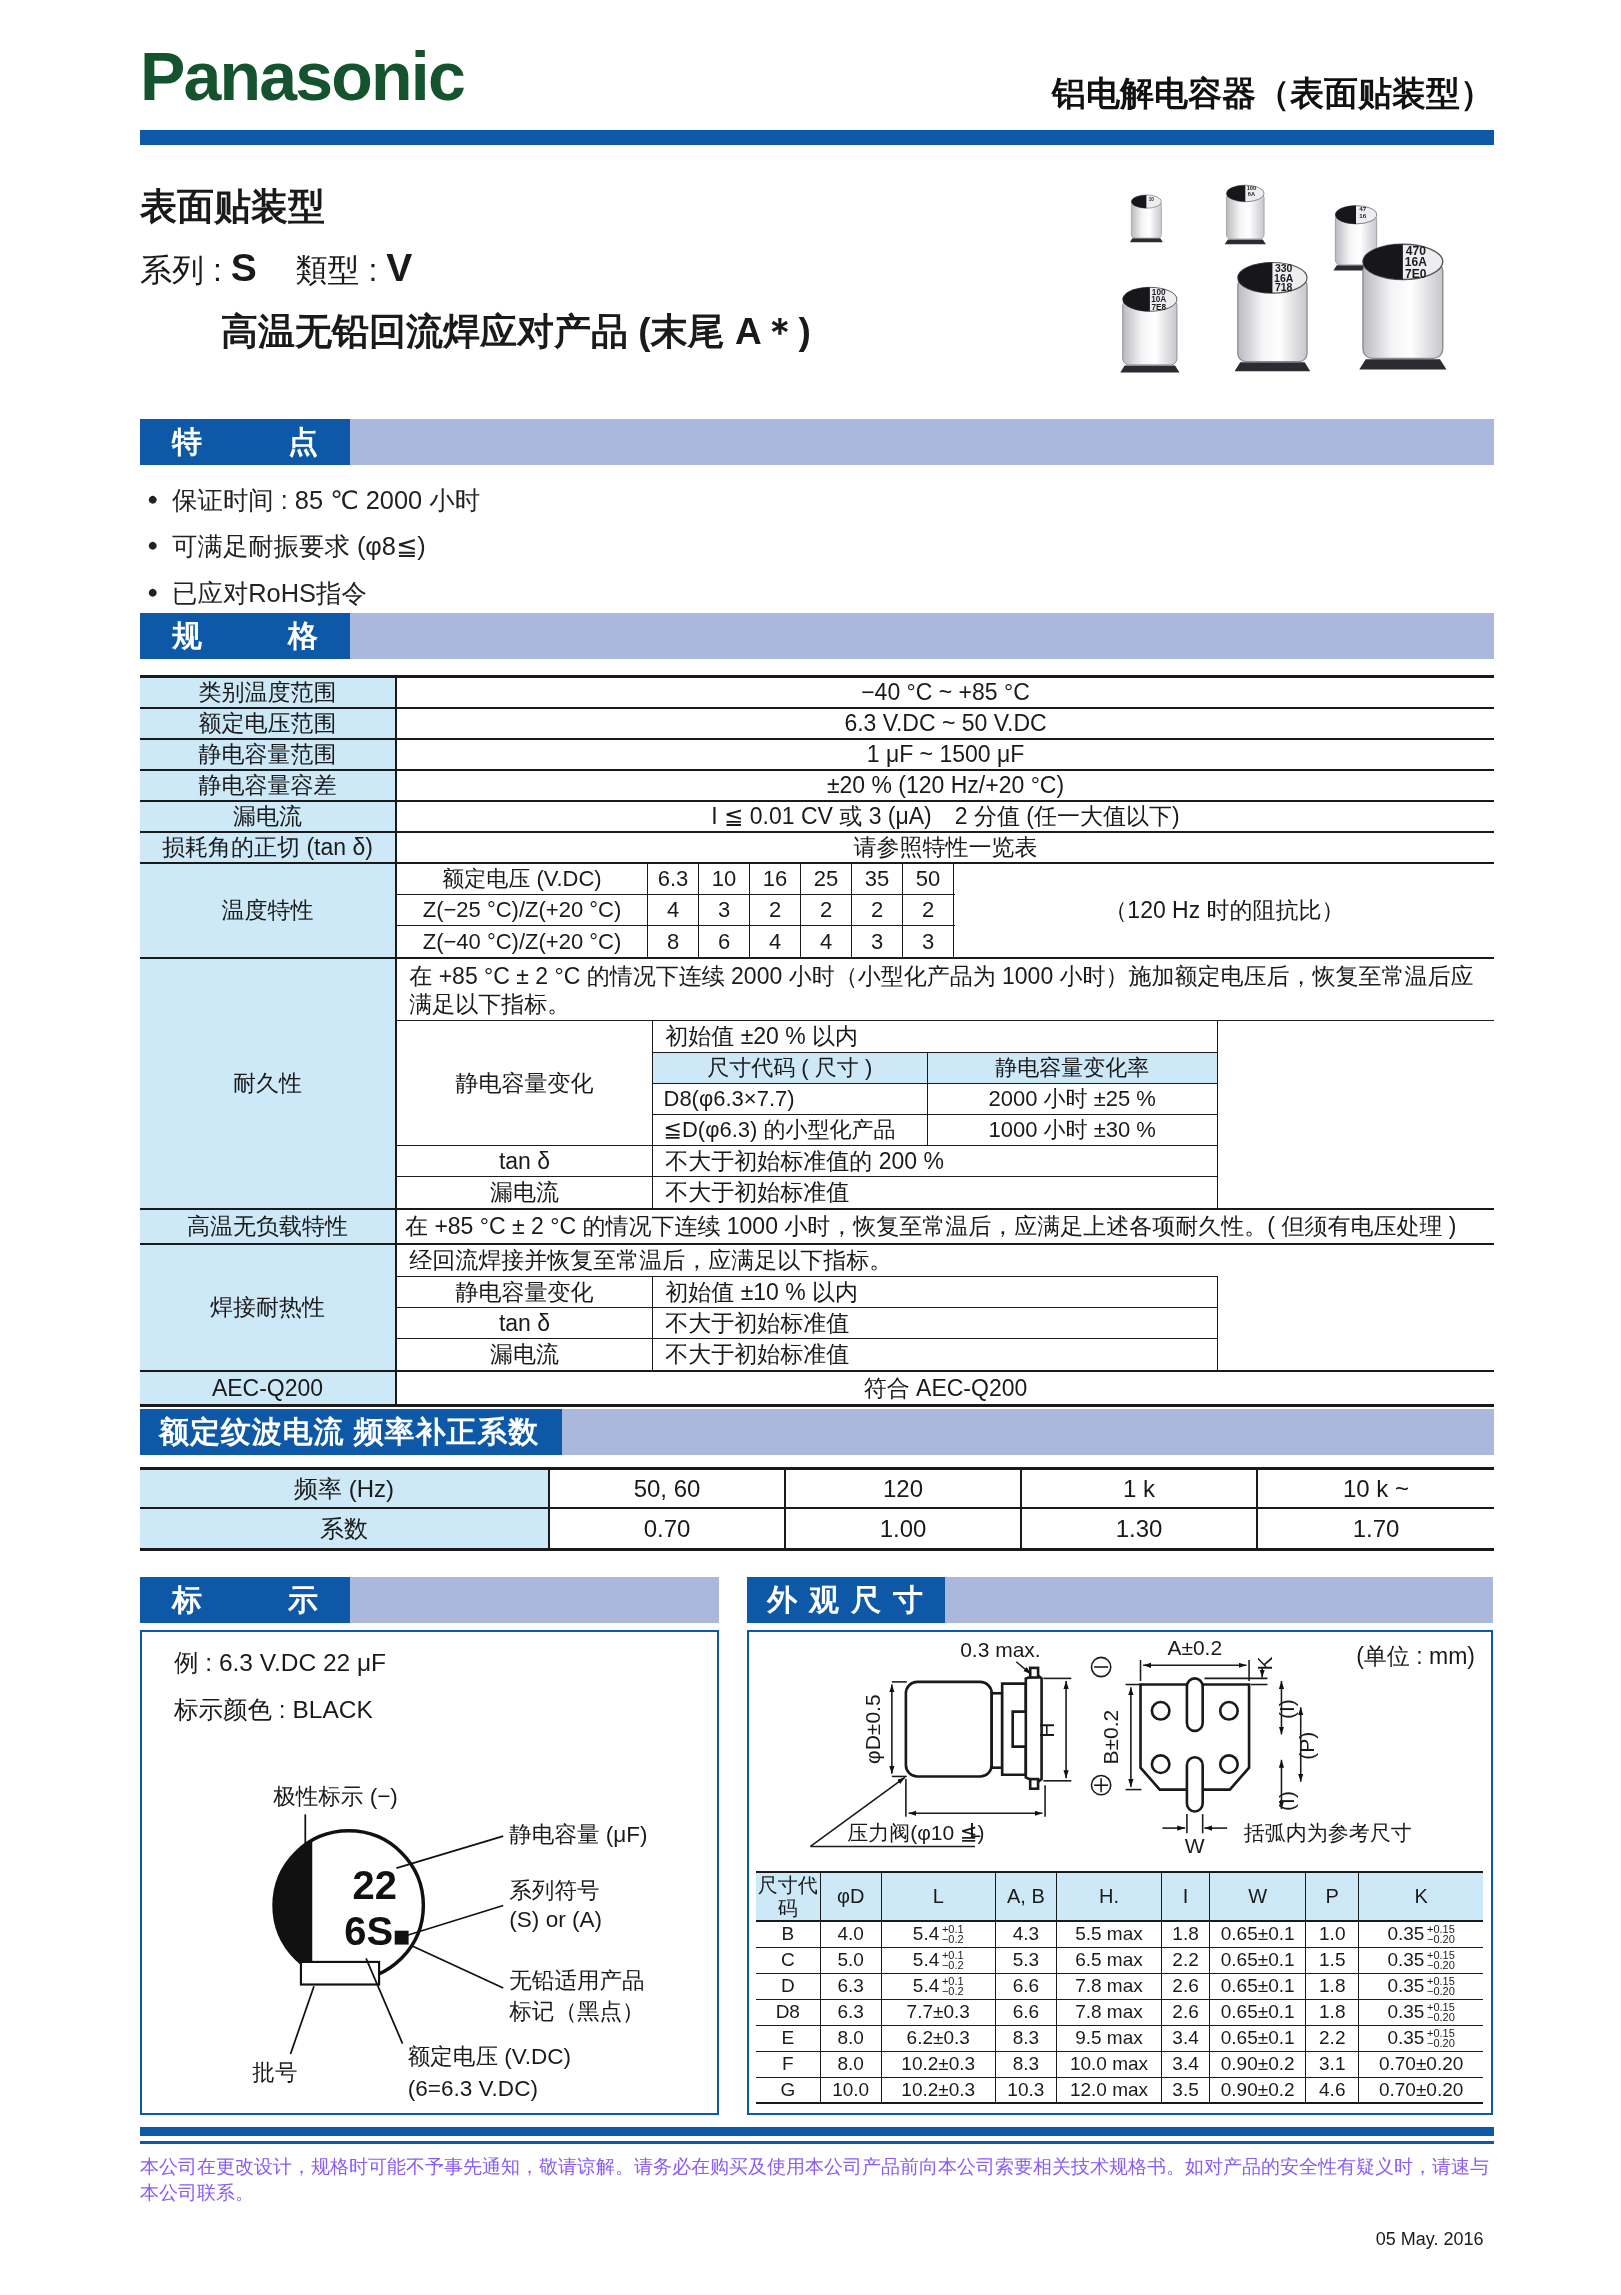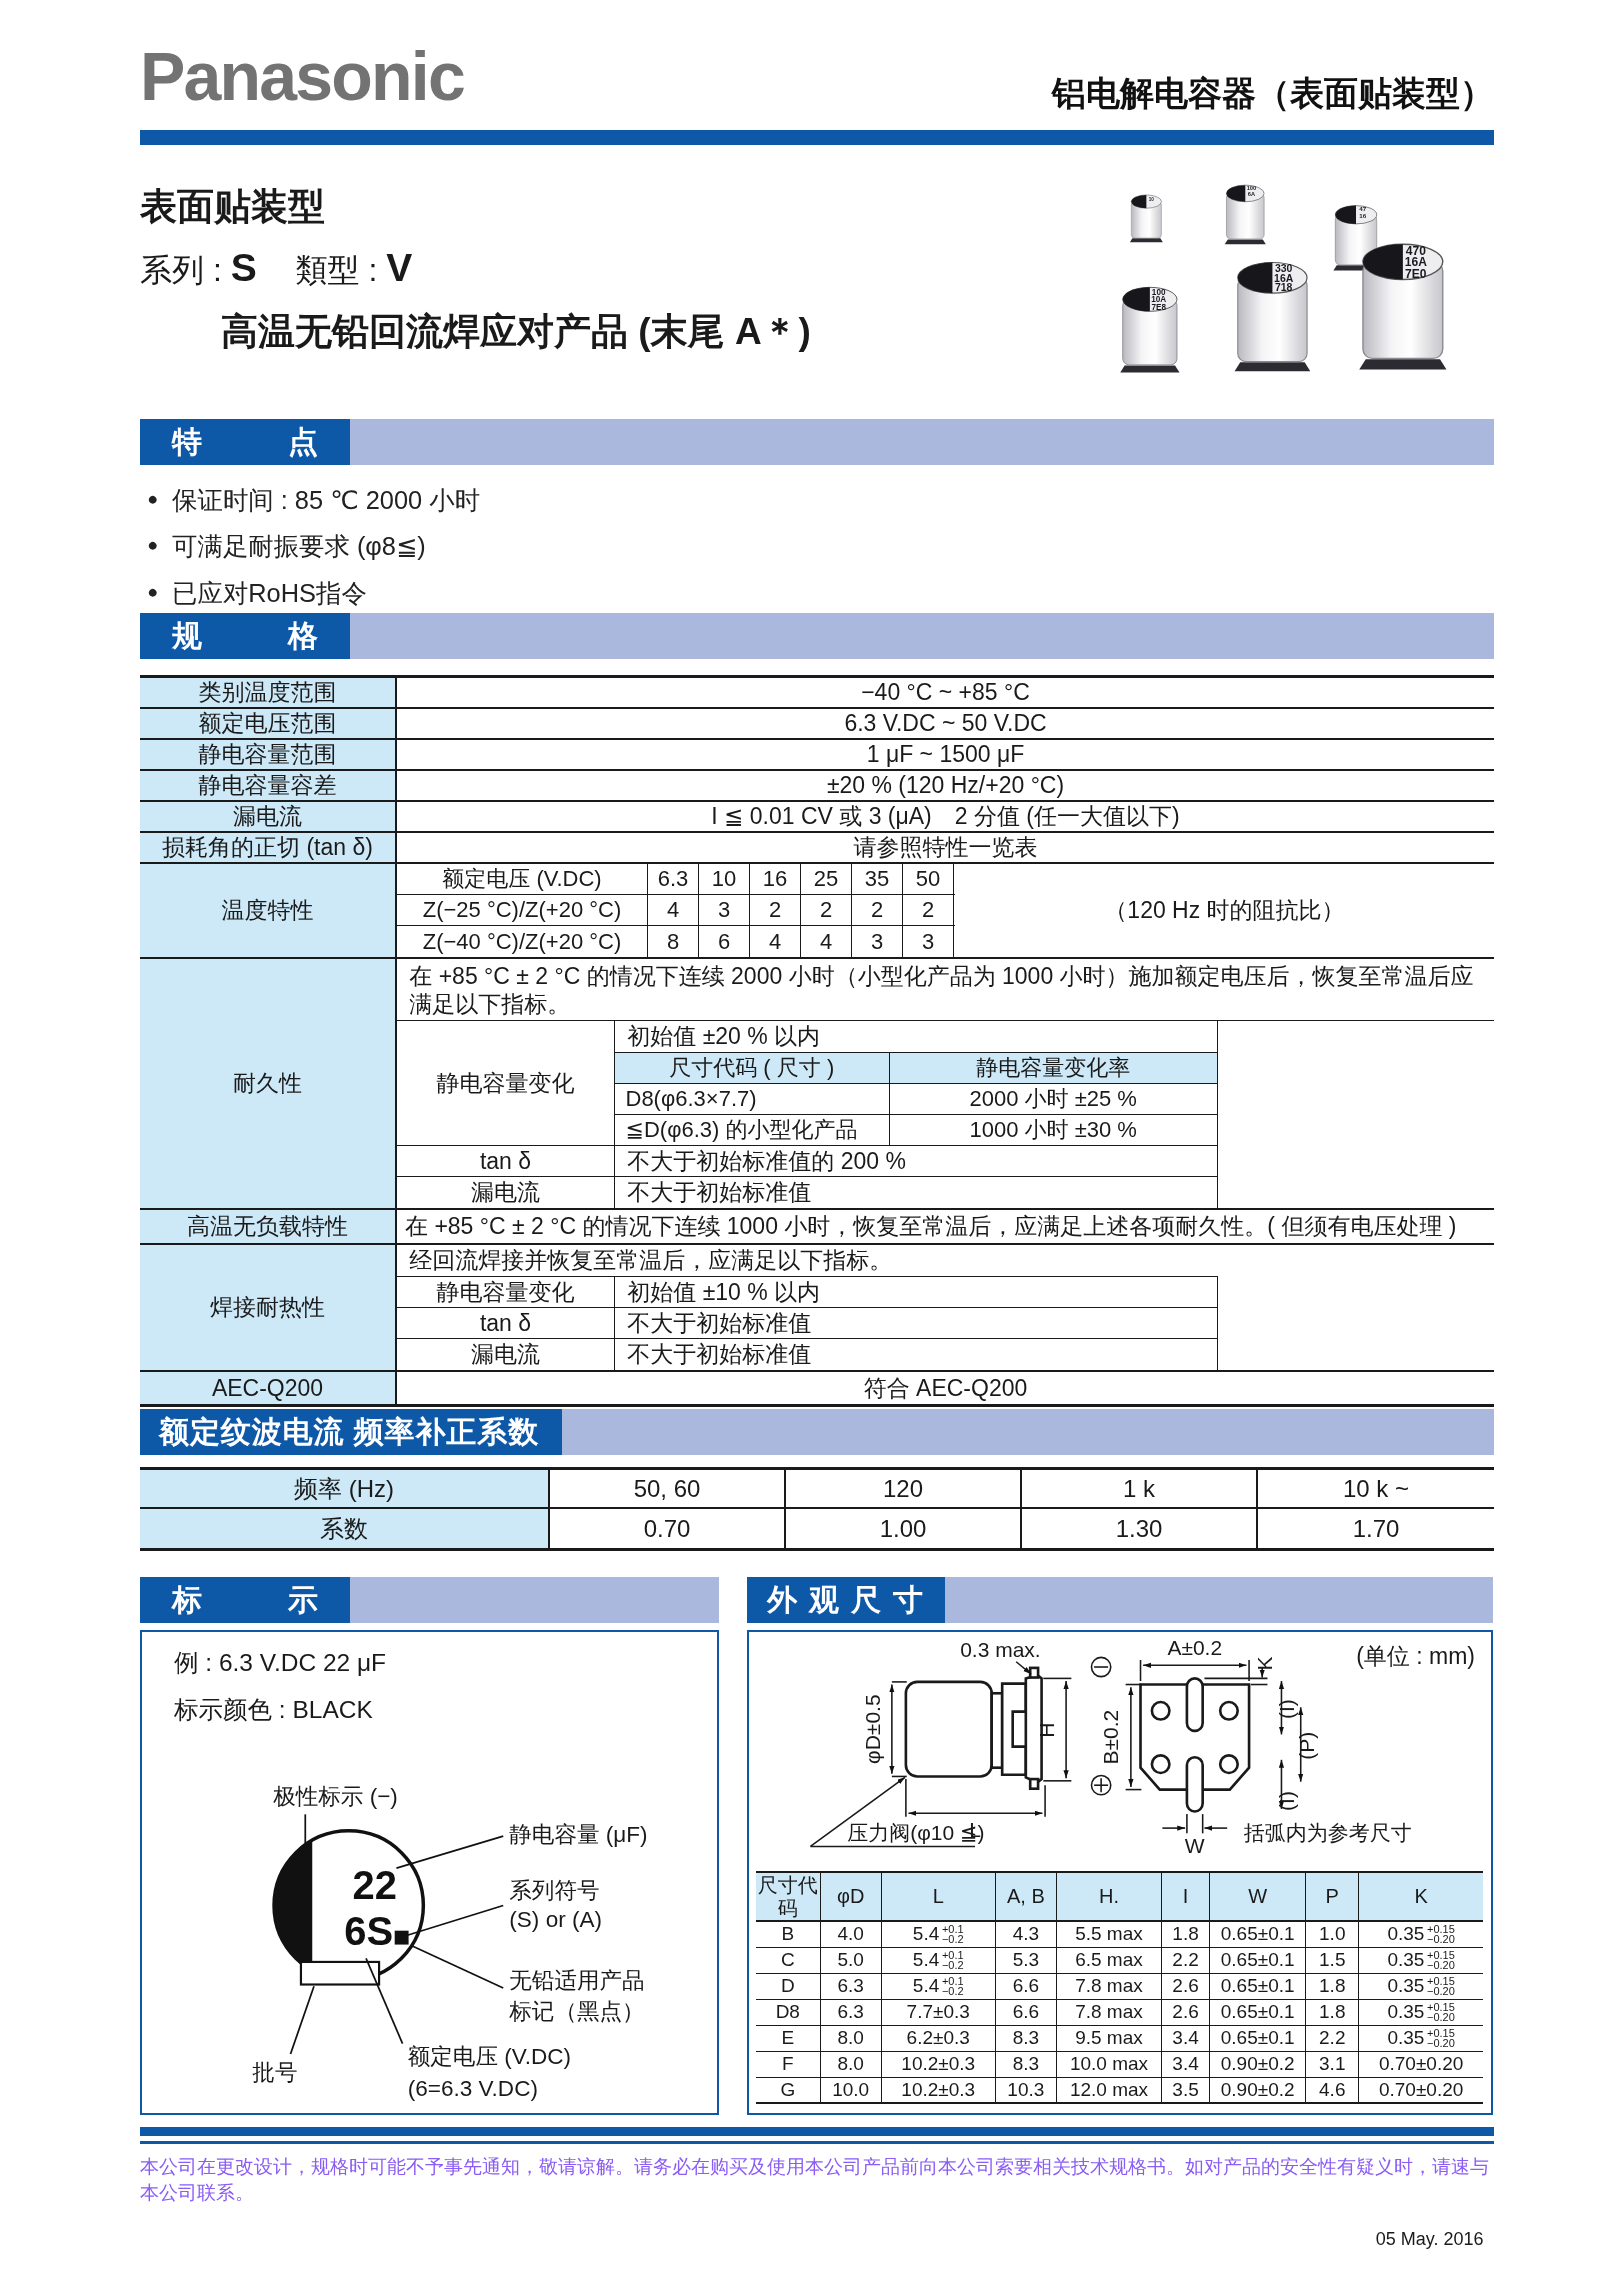--- a/index.html
+++ b/index.html
@@ -3,21 +3,21 @@
 <meta charset="utf-8">
 <style>
   * { box-sizing: border-box; margin: 0; padding: 0; }
   html,body { background:#e8e8e8; }
   .page {
     position: relative; width: 1622px; height: 2295px; background: #ffffff;
     font-family: "Liberation Sans", "DejaVu Sans", sans-serif; color:#1a1a1a; overflow:hidden;
   }
   
   .top { position:absolute; left:140px; top:32px; width:1354px; height:88px; }
-  .logo { position:absolute; left:0; top:5.3px; font-size:68px; font-weight:bold; color:#737373; letter-spacing:-1.8px; }
+  .logo { position:absolute; left:0; top:5.3px; font-size:68px; font-weight:bold; color:#14532d; letter-spacing:-1.8px; }
   .doc-title { position:absolute; right:0; bottom:3px; font-size:34px; font-weight:bold; color:#111; }
   .bluebar { position:absolute; left:140px; top:130px; width:1354px; height:15px; background:#0e58a8; }
   
   .prod { position:absolute; left:140px; top:182px; width:1354px; height:237px; }
   .p1 { font-size:37px; font-weight:bold; }
   .p2 { margin-top:14px; font-size:32px; }
   .p2 .big { font-size:39px; font-weight:bold; }
   .p2 .pre2 { margin-left:30px; }
   .p3 { margin-top:14px; margin-left:81px; font-size:37px; font-weight:bold; }
   .caps { position:absolute; left:971px; top:-3.5px; width:392px; height:260px; }
@@ -51,21 +51,21 @@
   #temp-z .tsubrow:last-child { border-bottom:none; }
   .tlab { width:251px; border-right:1.8px solid #1a1a1a; display:flex; align-items:center; justify-content:center; font-size:22px; }
   .tcells { display:flex; flex:1; }
   .tcell { width:51px; border-right:1.8px solid #1a1a1a; display:flex; align-items:center; justify-content:center; font-size:22px; }
   .tnote { flex:1; display:flex; align-items:center; justify-content:center; font-size:23px; }
   
   .dright { flex:1; }
   .dintro { min-height:58px; padding:2.6px 12.3px; font-size:23px; line-height:28px; border-bottom:1.8px solid #1a1a1a; display:flex; align-items:center; }
   .dwrap { width:821px; border-right:1.8px solid #1a1a1a; }
   .dcap { display:flex; border-bottom:1.8px solid #1a1a1a; }
-  .dsublab { width:218px; border-right:1.8px solid #1a1a1a; display:flex; align-items:center; justify-content:center; font-size:23px; }
+  .dsublab { width:256px; border-right:1.8px solid #1a1a1a; display:flex; align-items:center; justify-content:center; font-size:23px; }
   .dcontent { flex:1; }
   .dinit { height:31px; line-height:30px; padding-left:12.3px; font-size:23px; }
   .dinner { border-collapse:collapse; width:100%; border-top:1.8px solid #1a1a1a; }
   .dinner th, .dinner td { border:1.8px solid #1a1a1a; font-weight:normal; font-size:22px; height:30px; text-align:center; }
   .dinner th { background:#cde9f8; height:29px; }
   .dinner th:first-child, .dinner td:first-child { border-left:none; width:274px; }
   .dinner th:last-child,  .dinner td:last-child  { border-right:none; }
   .dinner thead th { border-top:none; }
   .dinner tbody tr:last-child td { border-bottom:none; }
   .dinner td:first-child { text-align:left; padding-left:10.5px; }

